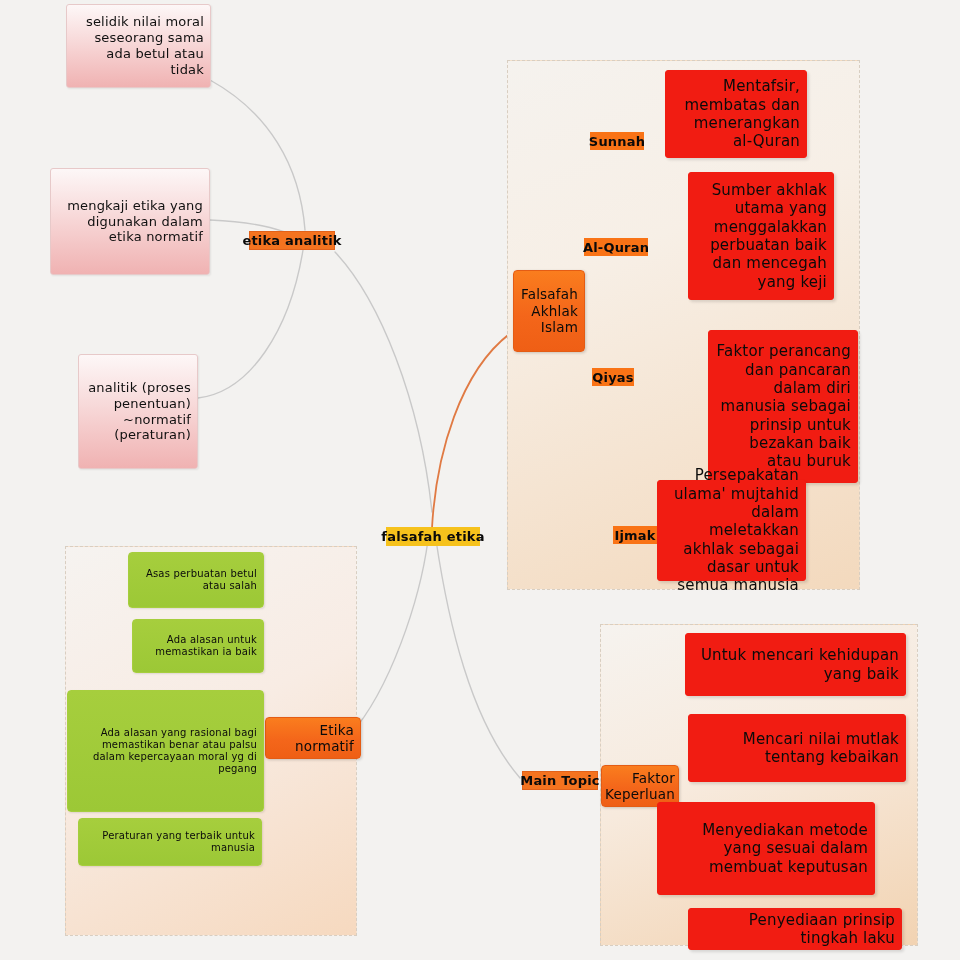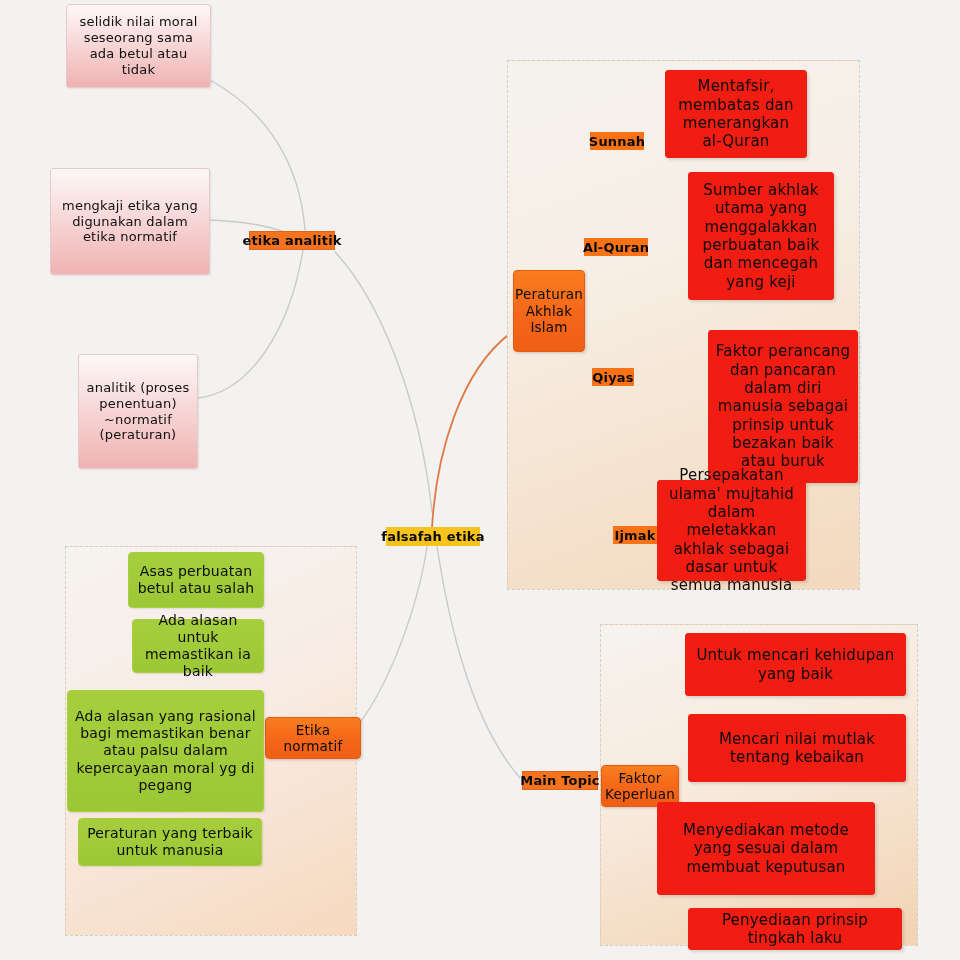--- a/index.html
+++ b/index.html
@@ -40,21 +40,21 @@
     background: linear-gradient(160deg,#f6f3ef 0%, #f7eadd 45%, #f2d3b2 100%);
   }
 
   
   .node {
     position: absolute;
     box-sizing: border-box;
     display: flex;
     align-items: center;
     justify-content: center;
-    text-align: center;
+    text-align: right;
     line-height: 1.22;
     color: #101010;
     letter-spacing: .2px;
   }
 
   .node-pink {
     background: linear-gradient(to bottom, #fdf7f7 0%, #f8dcdc 40%, #f0b2b2 100%);
     border: 1px solid #e7c9c9;
     border-radius: 3px;
     font-size: 13px;
@@ -67,21 +67,21 @@
     border-radius: 3px;
     font-size: 15px;
     color: #0b0b0b;
     box-shadow: 2px 2px 3px rgba(0,0,0,.12);
   }
 
   .node-green {
     background: linear-gradient(to bottom,#a6ce3d 0%, #9cc836 100%);
     border: 1px solid #a6ce3d;
     border-radius: 4px;
-    font-size: 14px;
+    font-size: 10px;
     color: #0b0b0b;
     box-shadow: 1px 1px 2px rgba(0,0,0,.10);
   }
 
   .node-orange {
     background: linear-gradient(to bottom,#fa7d1e 0%, #f4661a 55%, #ef5f15 100%);
     border: 1px solid #e45c14;
     border-radius: 4px;
     font-size: 13.5px;
     color: #0b0b0b;
@@ -175,21 +175,21 @@
 
   <div class="tag tag-gold" style="left:386px; top:527px; width:94px; height:19px;">
     <span>falsafah etika</span>
   </div>
 
   <div class="tag tag-orange" style="left:522px; top:771px; width:76px; height:19px;">
     <span>Main Topic</span>
   </div>
 
   <div class="node node-orange" style="left:513px; top:270px; width:72px; height:82px;">
-    <span class="txt">Peraturan Akhlak Islam</span>
+    <span class="txt">Falsafah Akhlak Islam</span>
   </div>
 
   <div class="tag tag-yellow" style="left:590px; top:132px; width:54px; height:18px;">
     <span>Sunnah</span>
   </div>
   <div class="node node-red" style="left:665px; top:70px; width:142px; height:88px;">
     <span class="txt">Mentafsir, membatas dan menerangkan al-Quran</span>
   </div>
 
   <div class="tag tag-yellow" style="left:584px; top:238px; width:64px; height:18px;">

